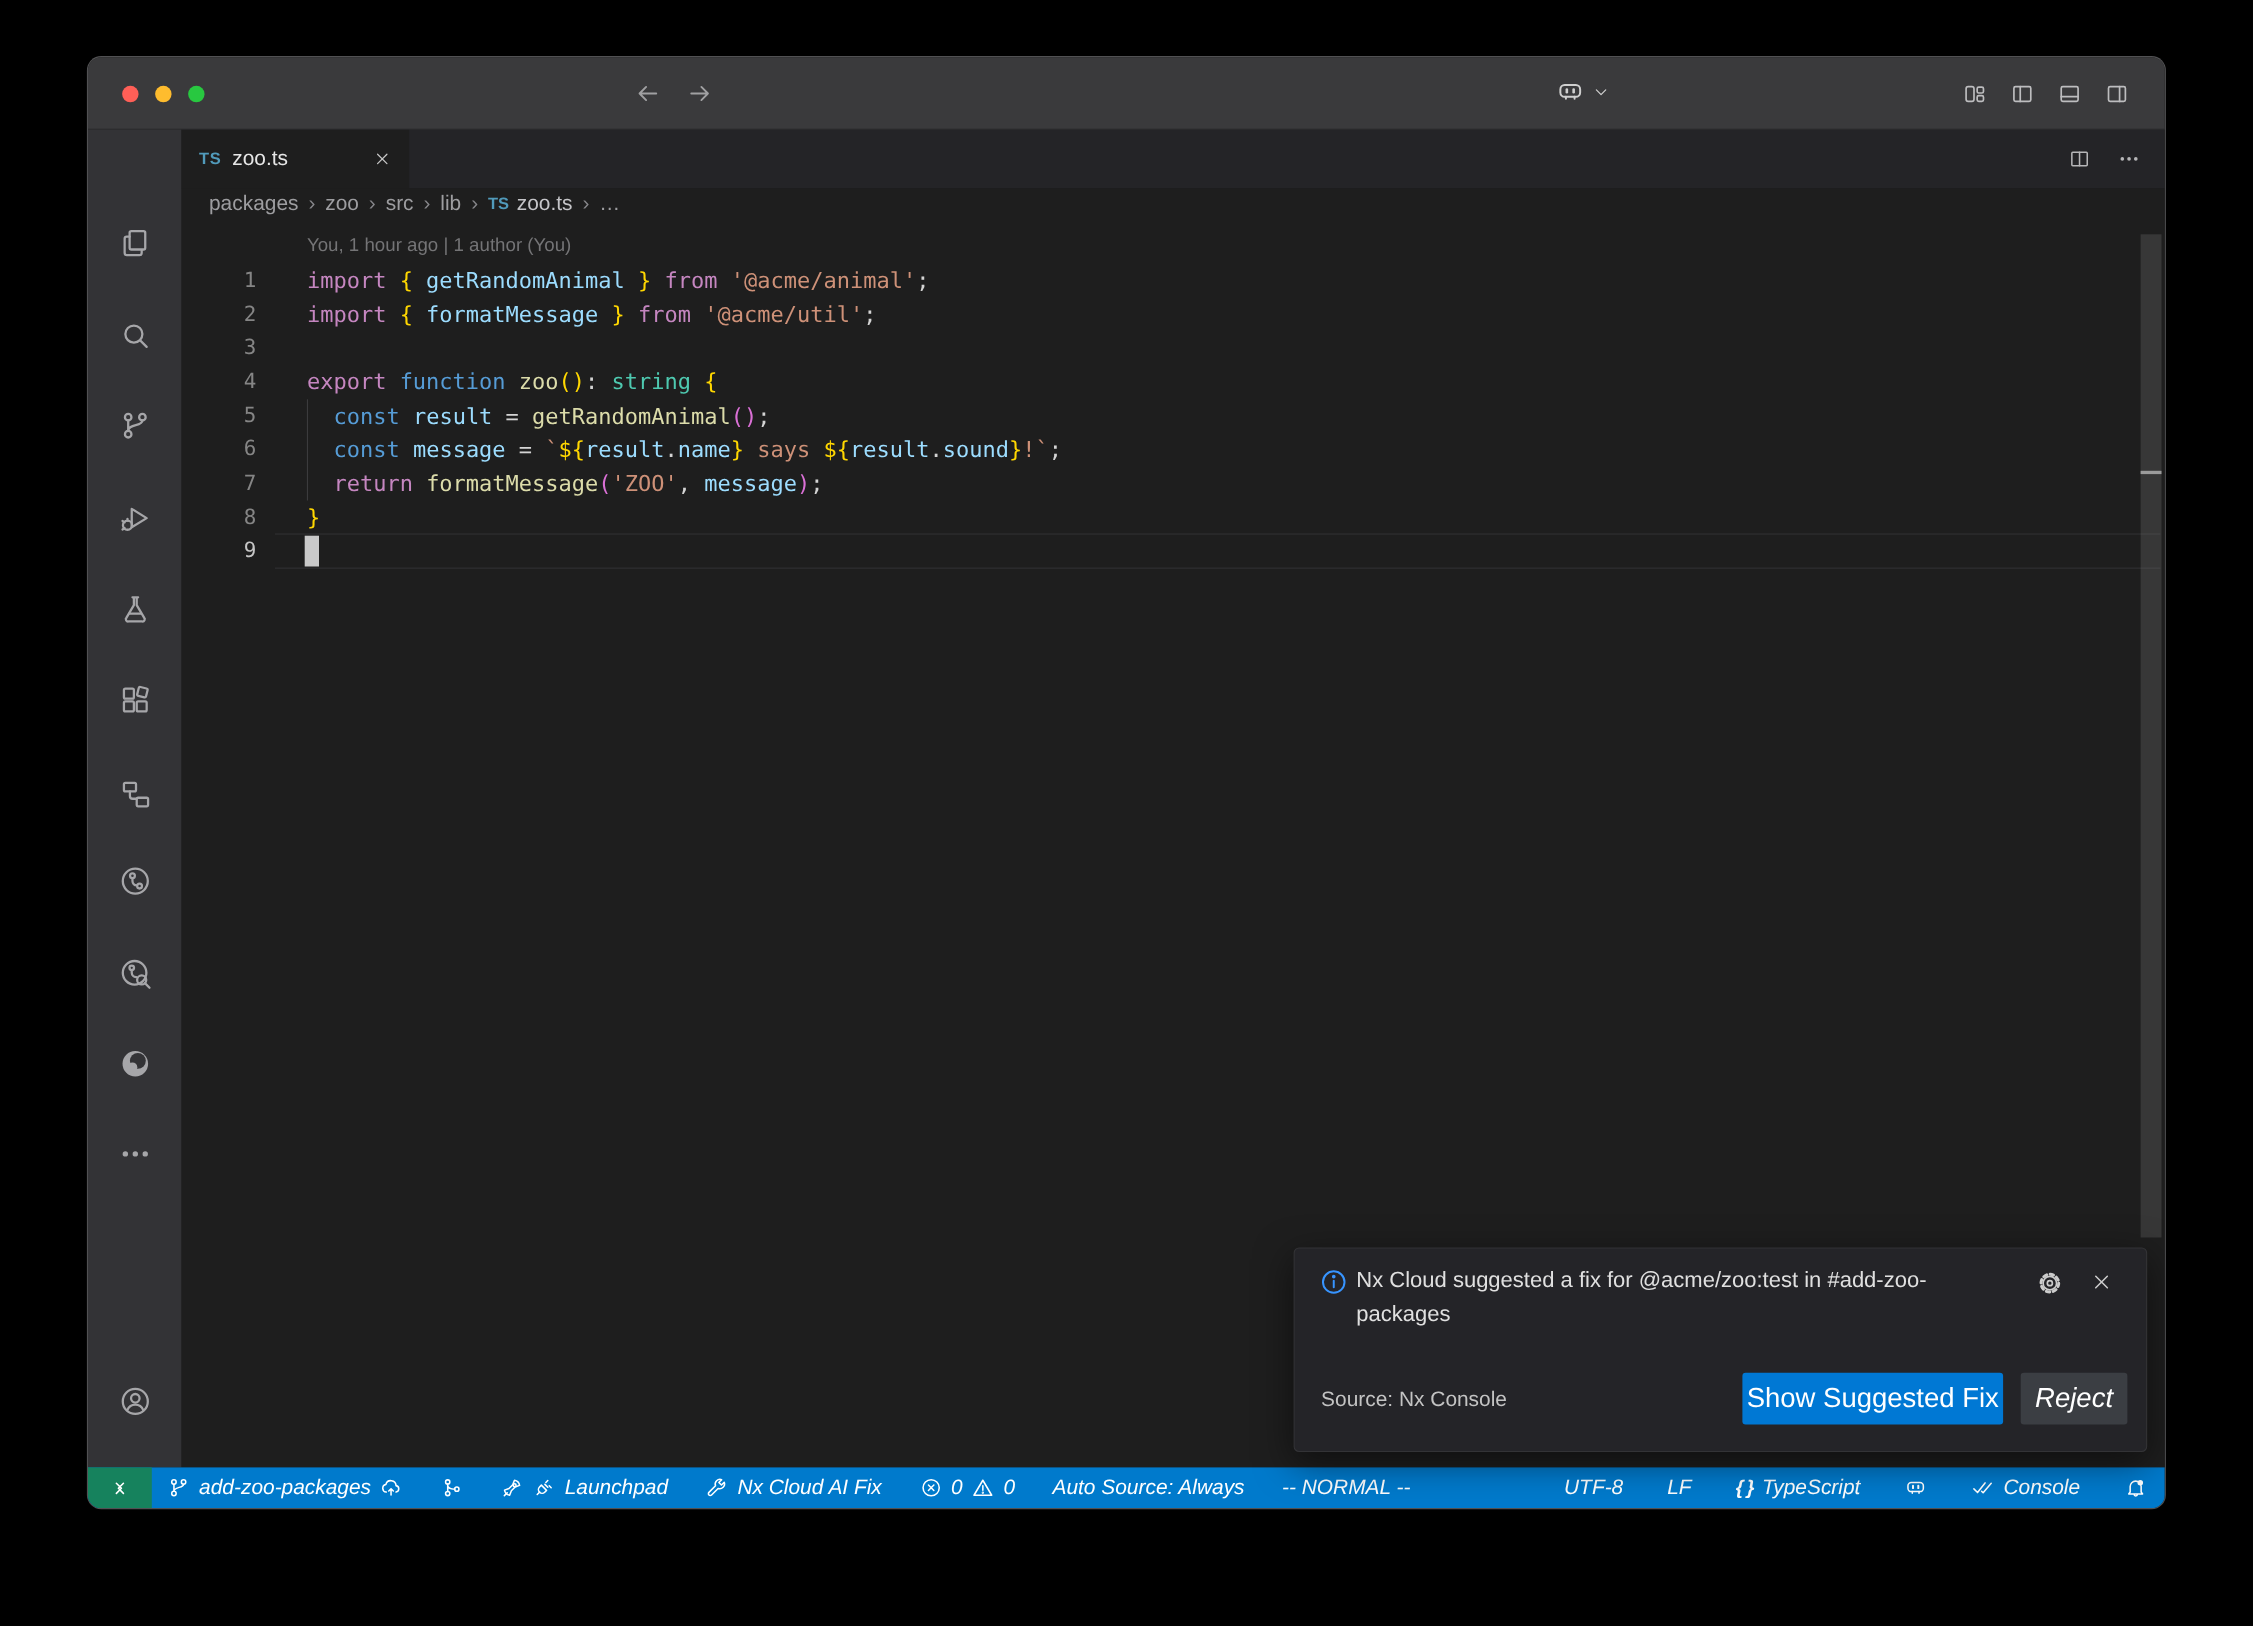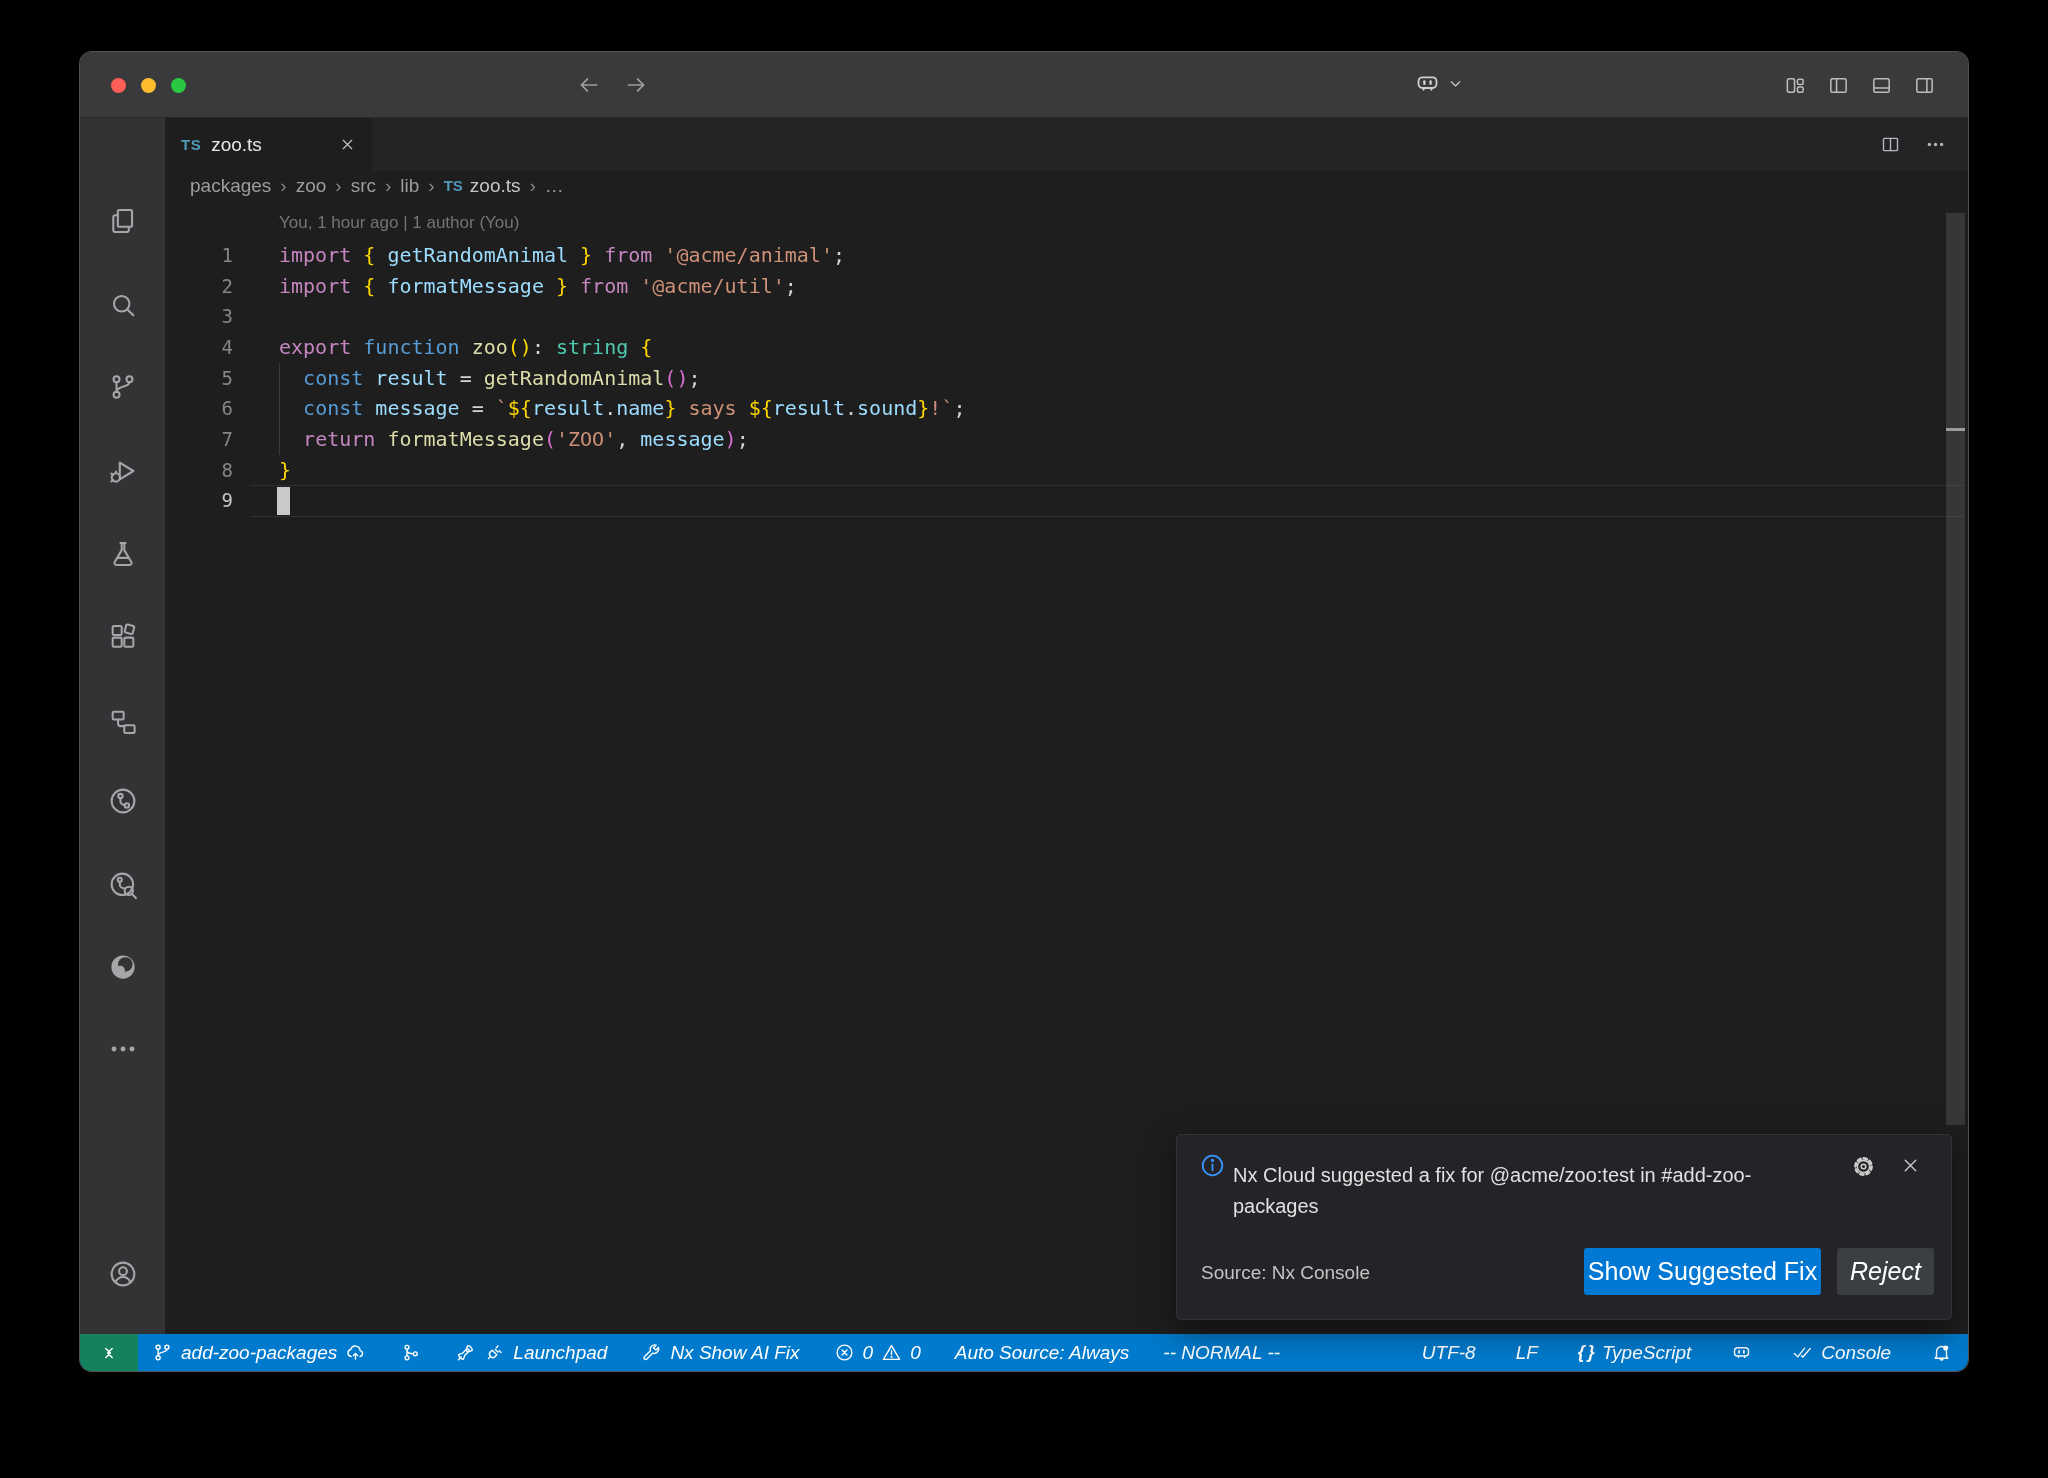--- a/index.html
+++ b/index.html
@@ -69,21 +69,21 @@
   .sb-left { display:flex; align-items:center; gap:34px; margin-left:14px; }
   .sb-right { margin-left:auto; display:flex; align-items:center; gap:40px; margin-right:16px; }
   .sb-item { display:flex; align-items:center; gap:8px; cursor:pointer; white-space:nowrap; }
   .sb-braces { font-size:18px; font-weight:bold; letter-spacing:-1px; }
 
   
   .toast { position:absolute; left:1096px; top:1082px; width:776px; height:186px;
            background:#242428; border:1px solid #333336; border-radius:5px;
            box-shadow:0 10px 34px rgba(0,0,0,.5); }
   .toast-info { position:absolute; left:22px; top:17px; color:#3794FF; }
-  .toast-msg { position:absolute; left:56px; top:25px; width:592px; font-size:20px;
+  .toast-msg { position:absolute; left:56px; top:14px; width:592px; font-size:20px;
                line-height:31px; color:#e0e0e0; }
   .toast-gear { position:absolute; right:76px; top:20px; color:#cccccc; cursor:pointer; }
   .toast-close { position:absolute; right:30px; top:20px; color:#cccccc; cursor:pointer; }
   .toast-source { position:absolute; left:24px; top:127px; font-size:19px; color:#c3c3c3; }
   .btn { position:absolute; top:113px; height:47px; display:flex; align-items:center;
          justify-content:center; font-size:25px; color:#fff; border-radius:3px; cursor:pointer;
          border:none; font-family:"Liberation Sans", sans-serif; }
   .btn-primary { left:407px; width:237px; }
   .btn-secondary { left:660px; width:97px; background:#3b3e43;font-style:italic; }
 </style>
@@ -391,21 +391,21 @@
               </svg>
             </span>
             <span class="">Launchpad</span>
           </div>
           <div class="sb-item">
             <span class="icon">
               <svg viewBox="0 0 24 24" fill="none" stroke="currentColor" stroke-width="1.6" stroke-linecap="round" stroke-linejoin="round" width="21" height="21">
                 <path d="M19.9 6.3a5 5 0 0 1-6.4 6.4l-6.8 6.8a1.9 1.9 0 0 1-2.7-2.7l6.8-6.8a5 5 0 0 1 6.4-6.4l-2.9 2.9 2.7 2.7z"></path>
               </svg>
             </span>
-            <span class="">Nx Show AI Fix</span>
+            <span class="">Nx Cloud AI Fix</span>
           </div>
           <div class="sb-item">
             <span class="icon">
               <svg viewBox="0 0 24 24" fill="none" stroke="currentColor" stroke-width="1.6" stroke-linecap="round" stroke-linejoin="round" width="21" height="21">
                 <circle cx="12" cy="12" r="8.4"></circle>
                 <path d="M9.2 9.2l5.6 5.6M14.8 9.2l-5.6 5.6"></path>
               </svg>
             </span>
             <span class="">0</span>
             <span class="icon">

